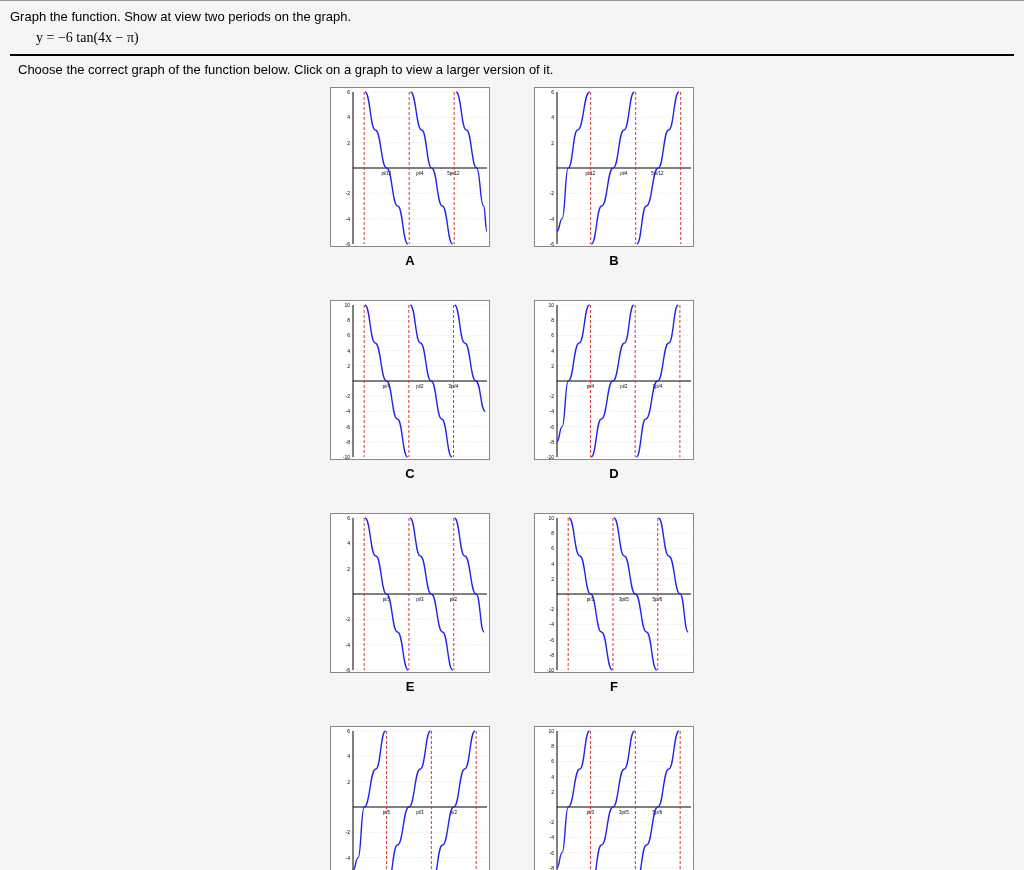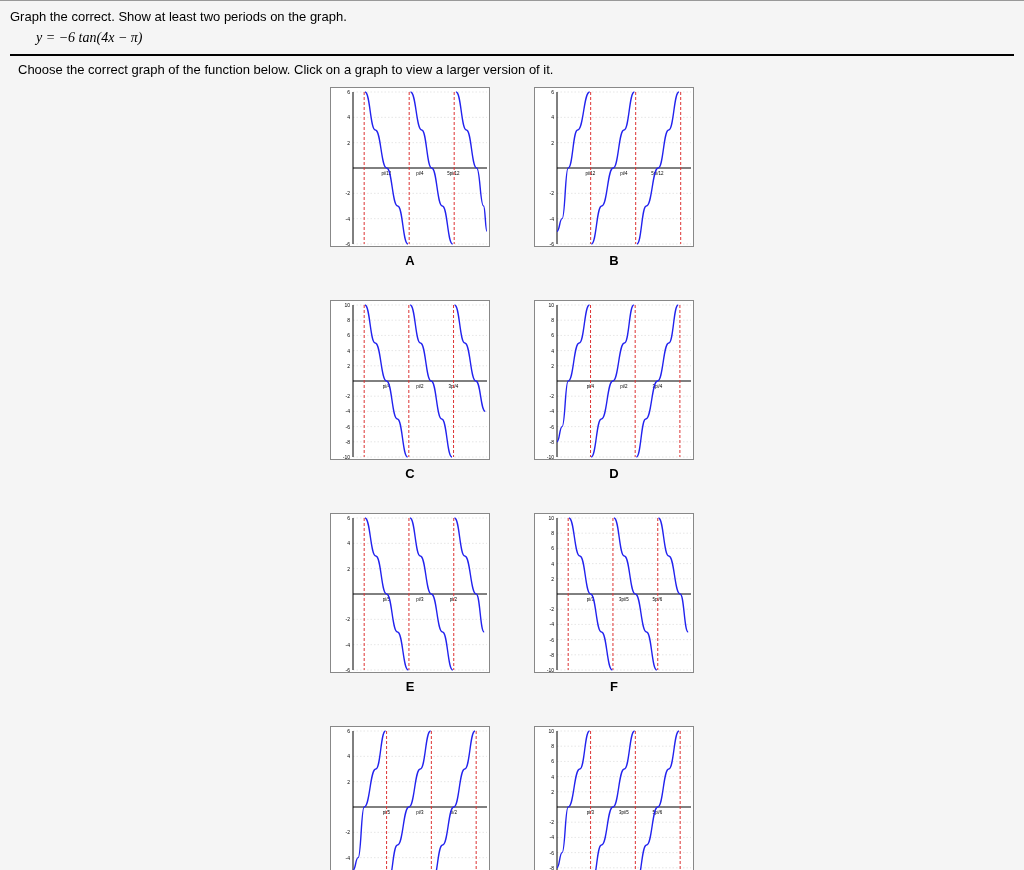--- a/index.html
+++ b/index.html
@@ -14,21 +14,20 @@
   .question-wrap {
     border-top: 1px solid #999;
     padding: 8px 10px 0 10px;
   }
   .prompt-line {
     margin: 0 0 6px 0;
     font-size: 13px;
   }
   .formula {
     font-family: "Times New Roman", serif;
-    font-style: italic;
     margin: 6px 0 8px 26px;
     font-size: 14px;
   }
   hr.sep {
     border: none;
     border-top: 2px solid #000;
     margin: 0 0 6px 0;
   }
   .choice-text {
     margin: 0 0 10px 8px;
@@ -55,21 +54,21 @@
     font-weight: bold;
     font-size: 13px;
     margin-top: 2px;
   }
   svg { display: block; }
 </style>
 </head>
 <body>
 
 <div class="question-wrap">
-  <p class="prompt-line">Graph the correct. Show at least two periods on the graph.</p>
+  <p class="prompt-line">Graph the function. Show at view two periods on the graph.</p>
   <p class="formula">
     <span>y = </span><span>−6 tan(4x − π)</span>
   </p>
   <hr class="sep">
   <p class="choice-text">Choose the correct graph of the function below. Click on a graph to view a larger version of it.</p>
 
   <div class="grid">
 
     <div class="cell">
       <div class="graph">

